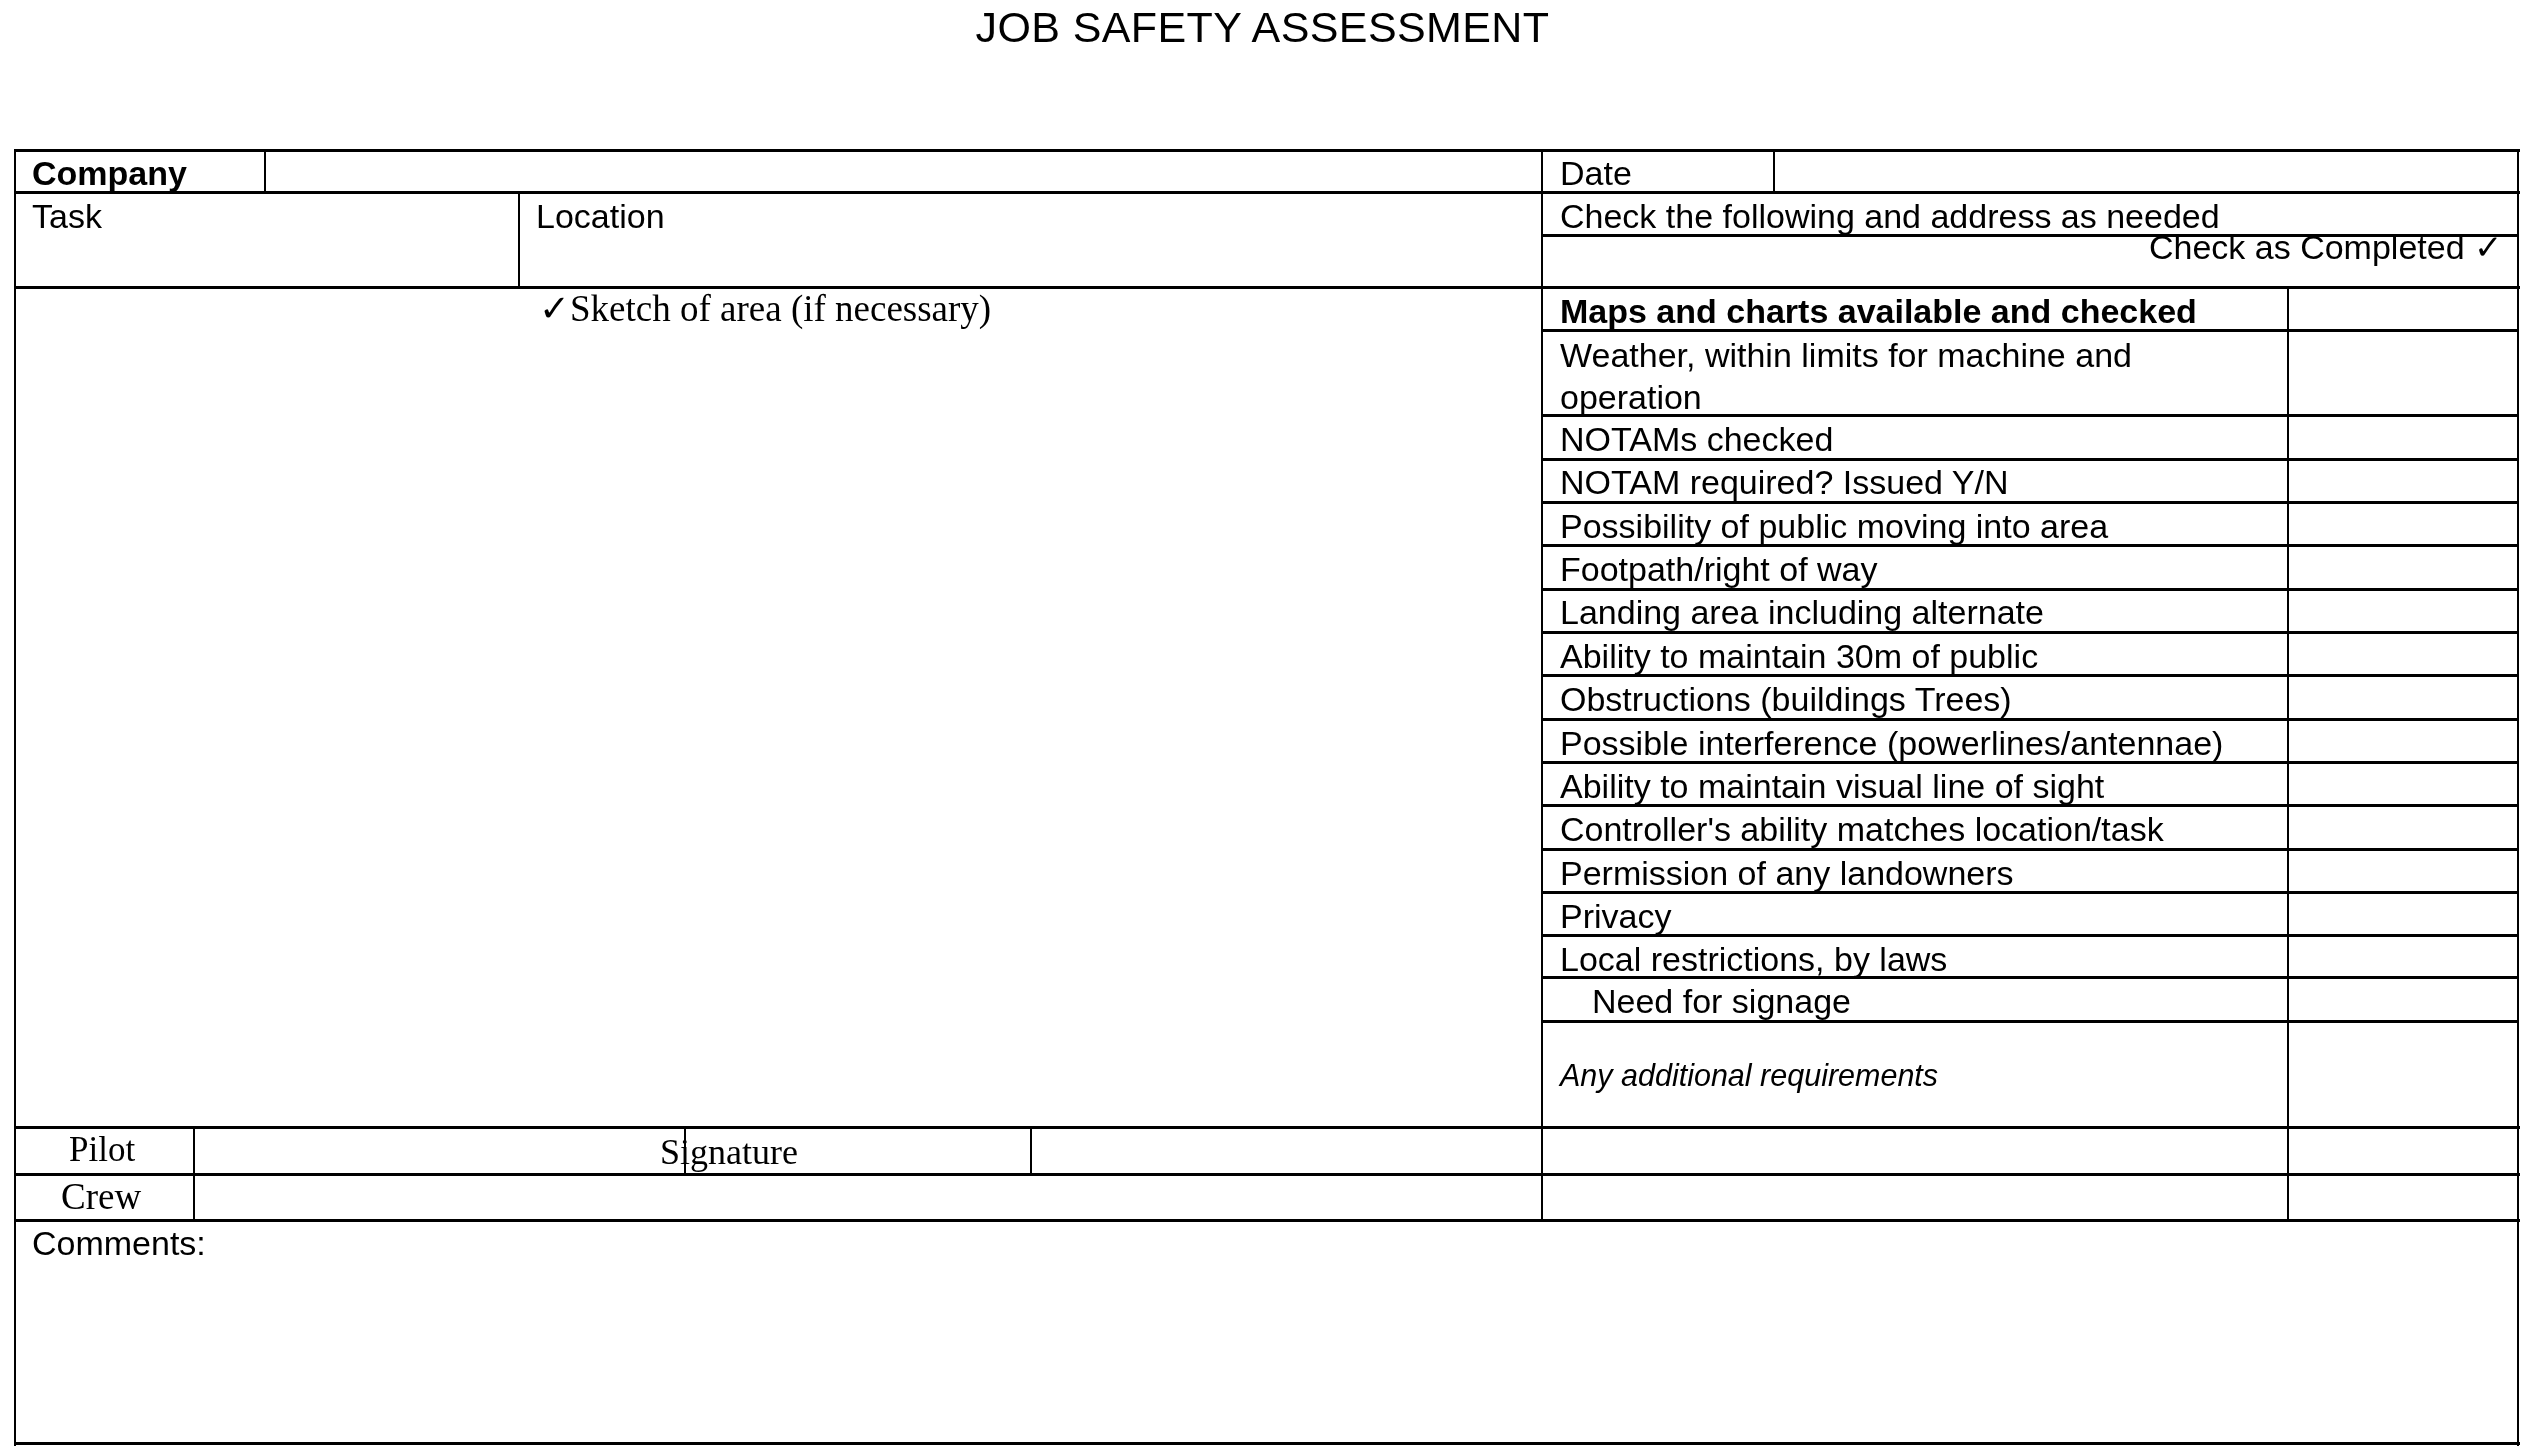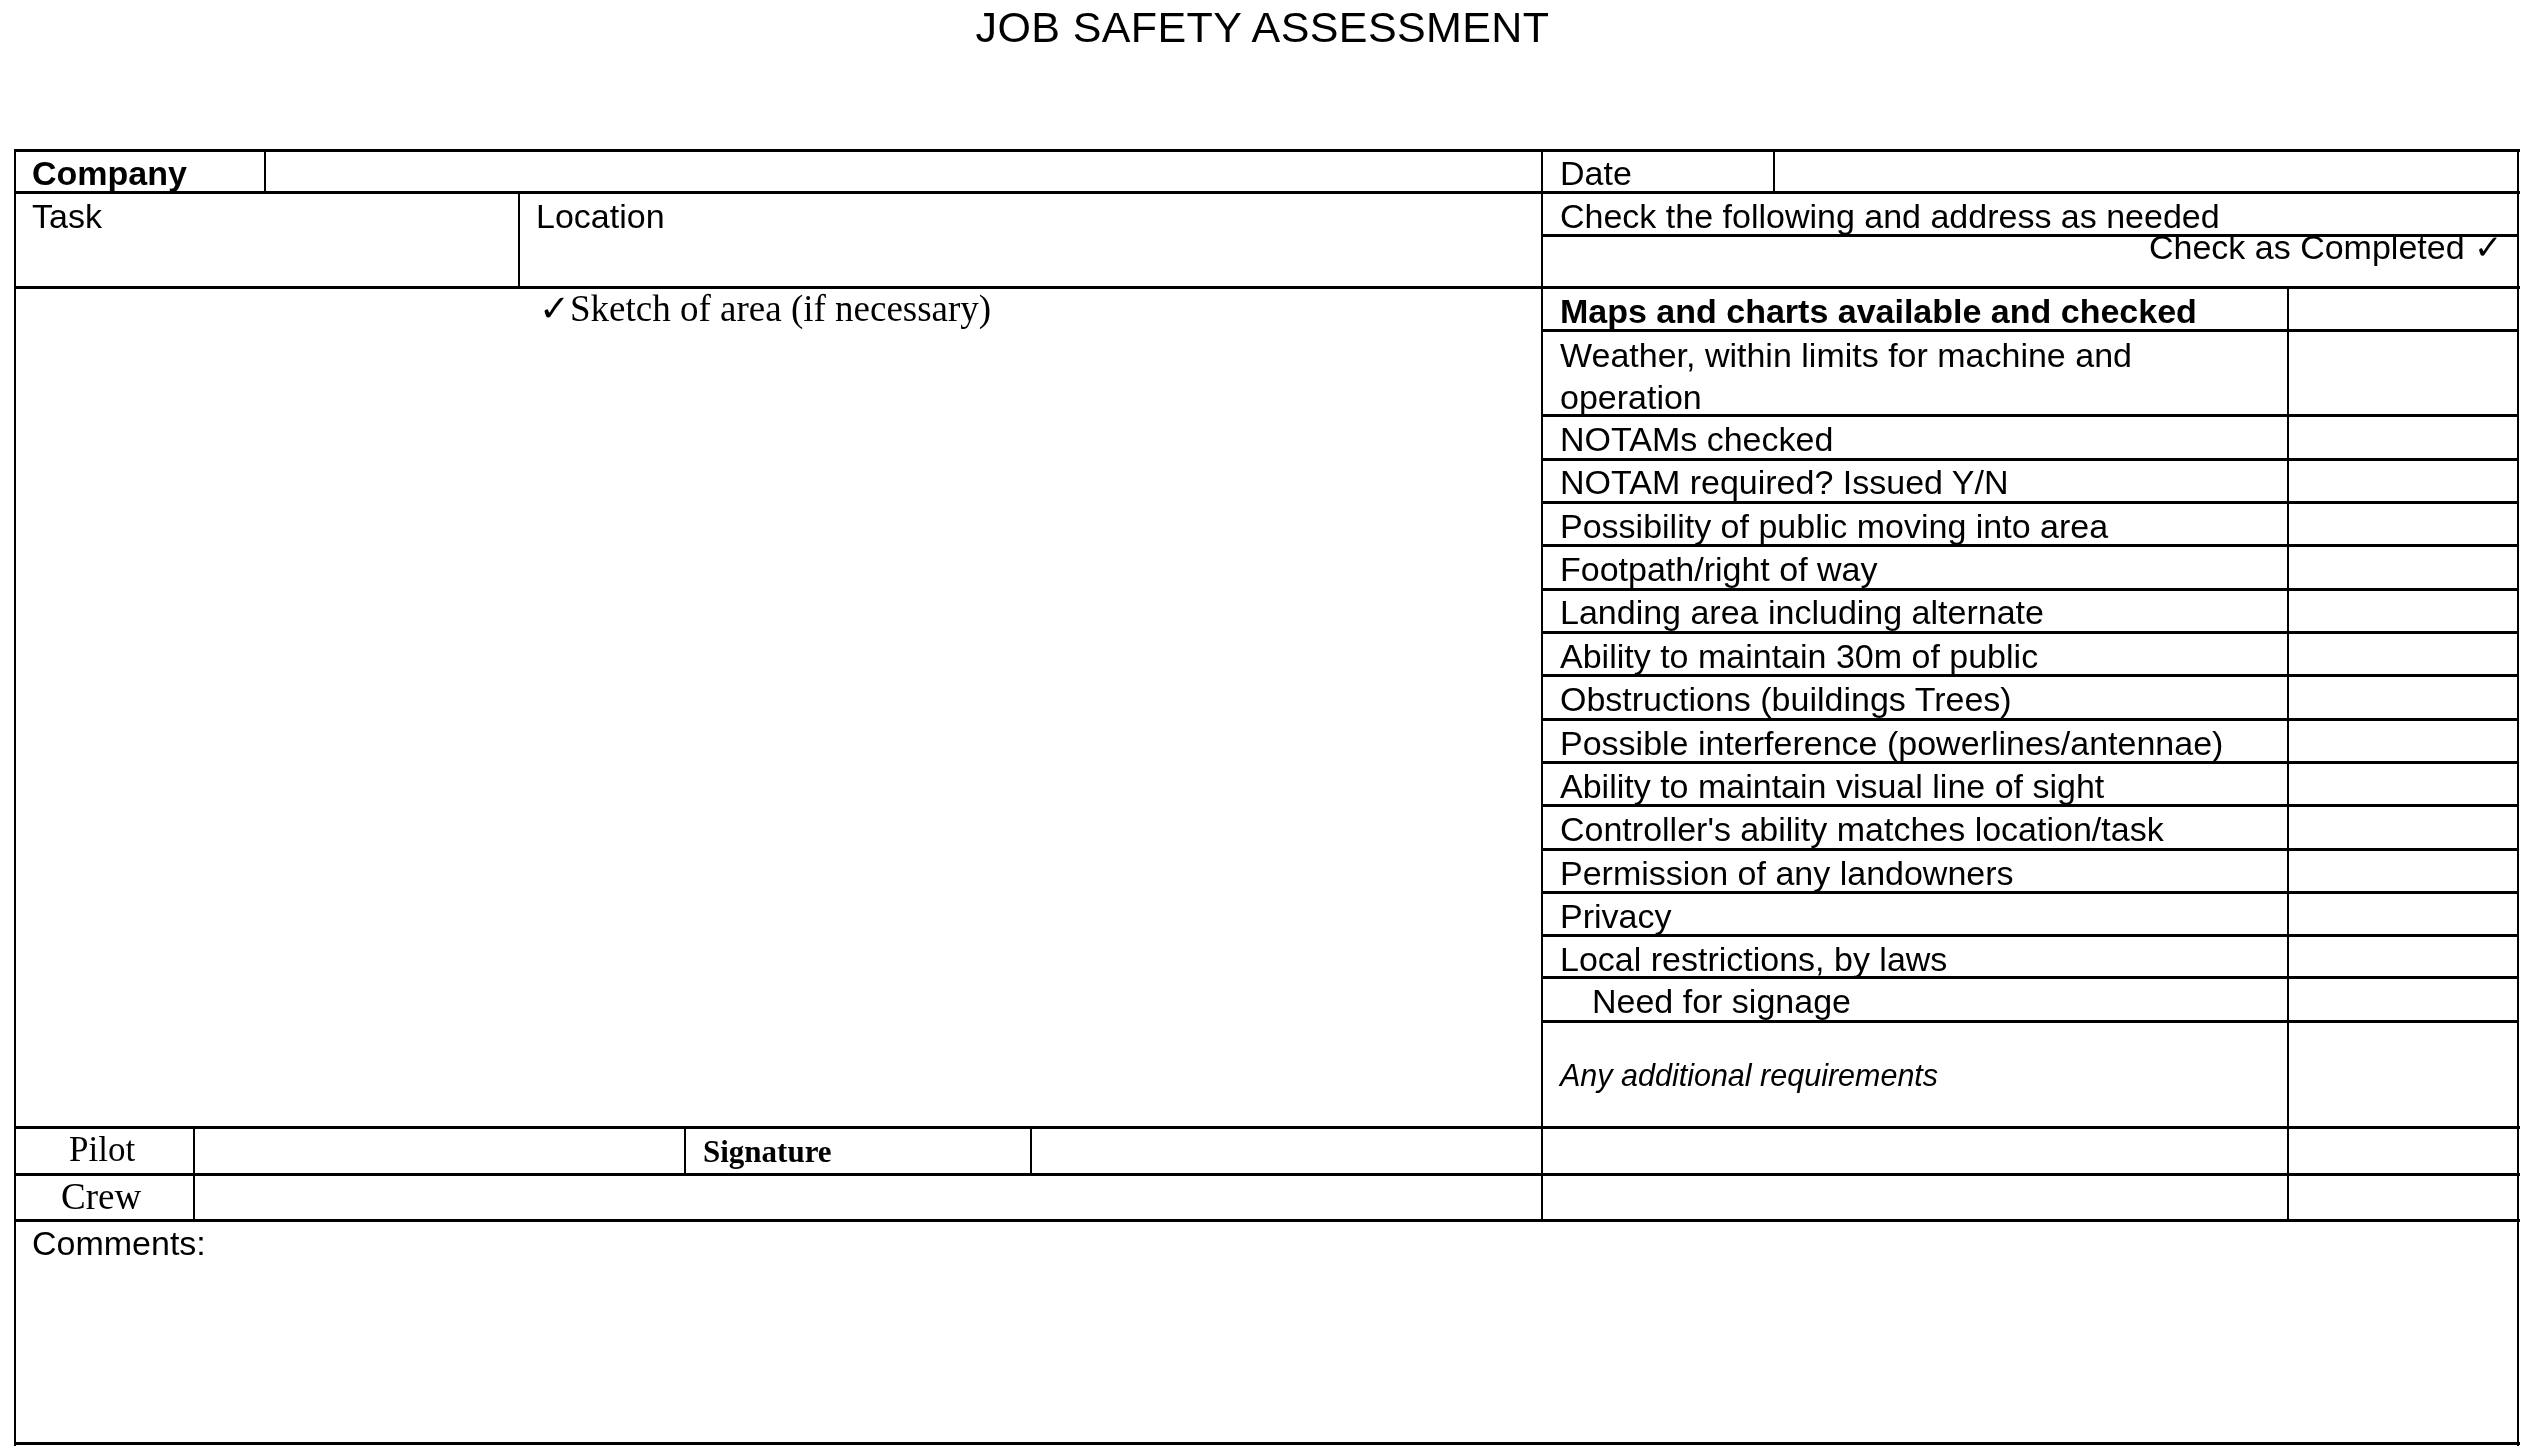--- a/index.html
+++ b/index.html
@@ -149,21 +149,21 @@
       <div class="txt" style="left: 1560px; top: 981px; margin-left: 32px;">Need for signage</div>
       <div class="cell input" style="left: 2290px; top: 981px; width: 225px; height: 40px;"></div>
     </div>
   </div>
 
 <div class="txt ital" style="left:1560px; top:1055px; font-size:30.5px;">Any additional requirements</div>
 <div class="cell input" style="left:2290px; top:1021px; width:225px; height:103px;"></div>
 
 <div class="txt serif" style="left:69px; top:1130px; font-size:35px;">Pilot</div>
 <div class="cell input" style="left:197px; top:1129px; width:486px; height:44px;"></div>
-<div class="txt serif" style="left:703px; top:1132px; font-size:31px;font-weight:bold;">Signature</div>
+<div class="txt serif" style="left:660px; top:1132px; font-size:36px;">Signature</div>
 <div class="cell input" style="left:1033px; top:1129px; width:506px; height:44px;"></div>
 <div class="cell input" style="left:1544px; top:1129px; width:742px; height:44px;"></div>
 <div class="cell input" style="left:2290px; top:1129px; width:225px; height:44px;"></div>
 
 <div class="txt serif" style="left:61px; top:1177px; font-size:37px;">Crew</div>
 <div class="cell input" style="left:197px; top:1176px; width:1342px; height:43px;"></div>
 <div class="cell input" style="left:1544px; top:1176px; width:742px; height:43px;"></div>
 <div class="cell input" style="left:2290px; top:1176px; width:225px; height:43px;"></div>
 
 <div class="txt" style="left:32px; top:1223px;">Comments:</div>

